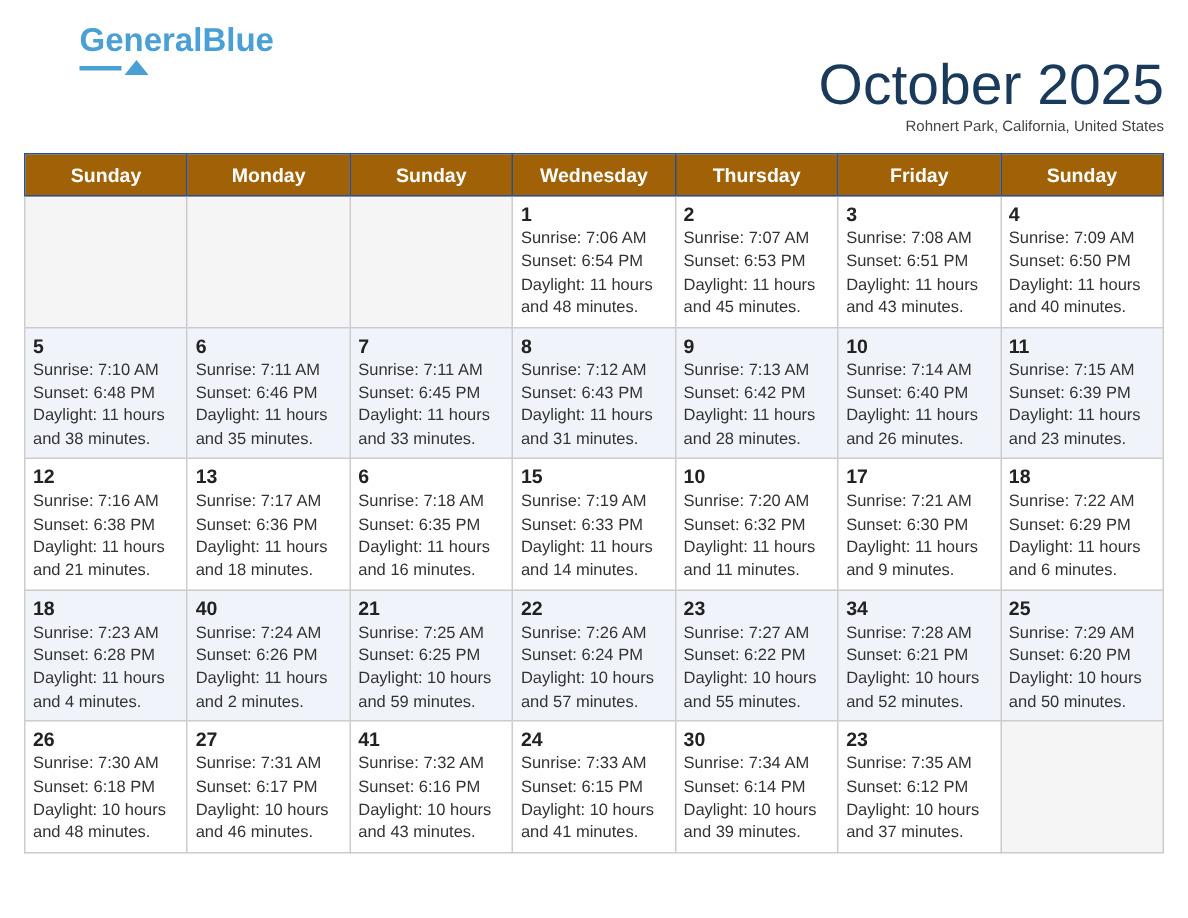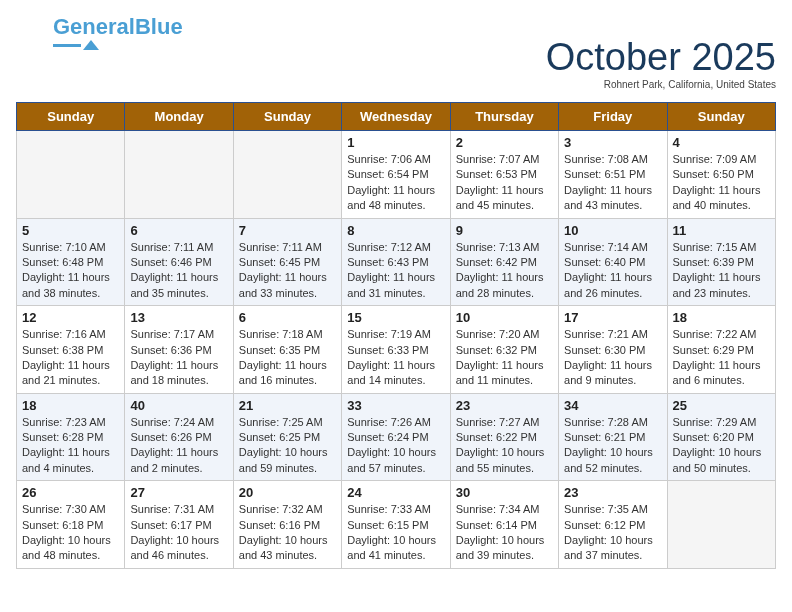--- a/index.html
+++ b/index.html
@@ -212,21 +212,21 @@
         </td>
         <td>
           <span class="day-number">40</span>
           <div class="day-info">Sunrise: 7:24 AM<br>Sunset: 6:26 PM<br>Daylight: 11 hours and 2 minutes.</div>
         </td>
         <td>
           <span class="day-number">21</span>
           <div class="day-info">Sunrise: 7:25 AM<br>Sunset: 6:25 PM<br>Daylight: 10 hours and 59 minutes.</div>
         </td>
         <td>
-          <span class="day-number">33</span>
+          <span class="day-number">22</span>
           <div class="day-info">Sunrise: 7:26 AM<br>Sunset: 6:24 PM<br>Daylight: 10 hours and 57 minutes.</div>
         </td>
         <td>
           <span class="day-number">23</span>
           <div class="day-info">Sunrise: 7:27 AM<br>Sunset: 6:22 PM<br>Daylight: 10 hours and 55 minutes.</div>
         </td>
         <td>
           <span class="day-number">34</span>
           <div class="day-info">Sunrise: 7:28 AM<br>Sunset: 6:21 PM<br>Daylight: 10 hours and 52 minutes.</div>
         </td>
@@ -238,21 +238,21 @@
       <tr>
         <td>
           <span class="day-number">26</span>
           <div class="day-info">Sunrise: 7:30 AM<br>Sunset: 6:18 PM<br>Daylight: 10 hours and 48 minutes.</div>
         </td>
         <td>
           <span class="day-number">27</span>
           <div class="day-info">Sunrise: 7:31 AM<br>Sunset: 6:17 PM<br>Daylight: 10 hours and 46 minutes.</div>
         </td>
         <td>
-          <span class="day-number">20</span>
+          <span class="day-number">41</span>
           <div class="day-info">Sunrise: 7:32 AM<br>Sunset: 6:16 PM<br>Daylight: 10 hours and 43 minutes.</div>
         </td>
         <td>
           <span class="day-number">24</span>
           <div class="day-info">Sunrise: 7:33 AM<br>Sunset: 6:15 PM<br>Daylight: 10 hours and 41 minutes.</div>
         </td>
         <td>
           <span class="day-number">30</span>
           <div class="day-info">Sunrise: 7:34 AM<br>Sunset: 6:14 PM<br>Daylight: 10 hours and 39 minutes.</div>
         </td>

